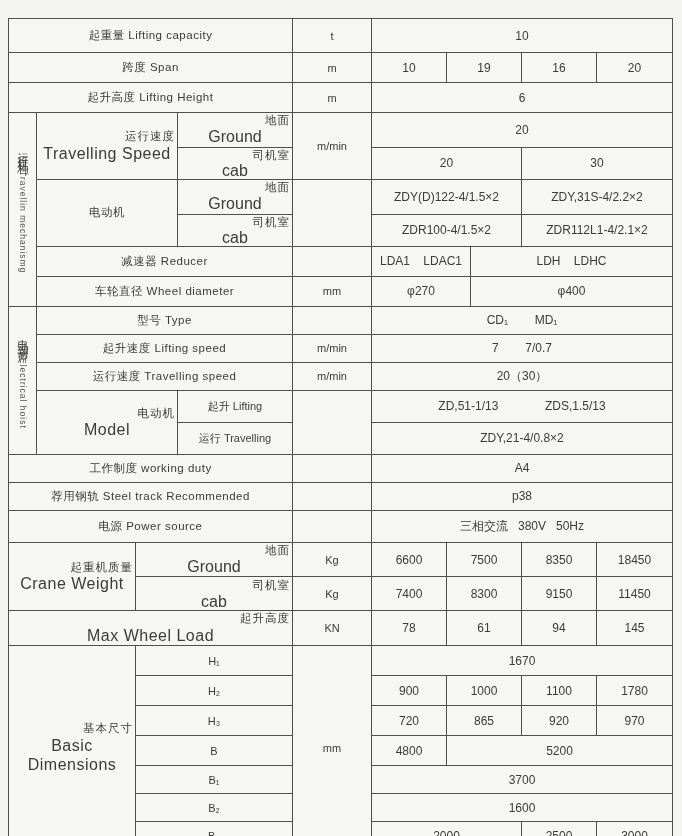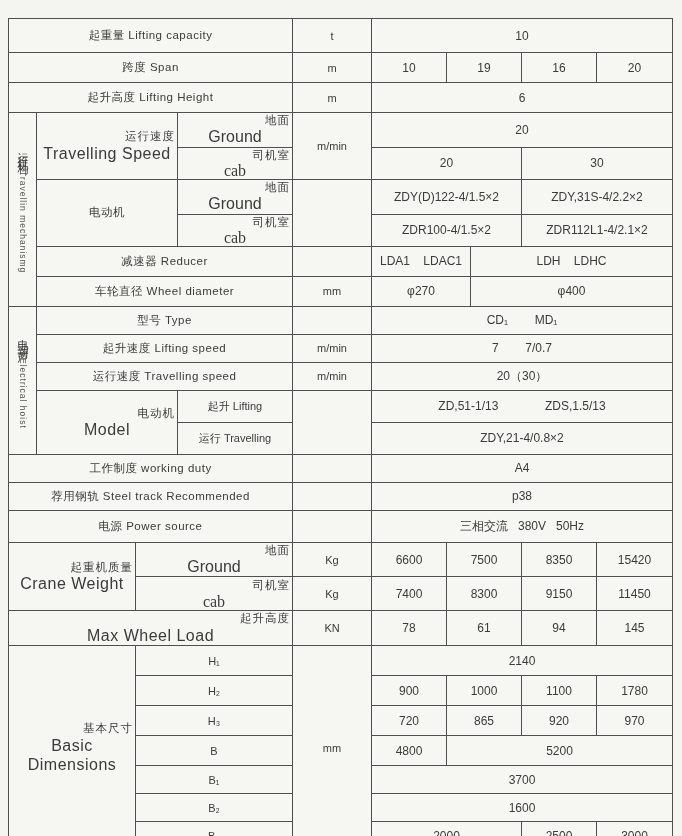--- a/index.html
+++ b/index.html
@@ -21,21 +21,21 @@
     border:1px solid #4f4f4f;
     text-align:center;
     vertical-align:middle;
     font-size:11px;
     padding:0 2px;
     overflow:hidden;
   }
   .lbl,.lbl2,.lbl3,.lblW{font-size:11.5px;letter-spacing:.5px;}
   .zh{font-size:11.5px;letter-spacing:1px;line-height:1.25;text-align:right;}
   .en{font-size:16px;line-height:1.2;}
-  .cab{font-family:Liberation Serif, serif;font-size:16px;line-height:1;margin-top:1px;}
+  .cab{font-family:Liberation Sans, sans-serif;font-size:16px;line-height:1;margin-top:1px;}
   .unit{font-size:11px;}
   .val{font-size:12px;white-space:pre;}
   .sidebar{padding:0;}
   .vtext{
     writing-mode:vertical-rl;
     text-orientation:mixed;
     display:inline-block;
     line-height:1;
     margin:0 auto;
   }
@@ -206,21 +206,21 @@
       <div class="en">Crane Weight</div>
     </td>
     <td colspan="2">
       <div class="zh">地面</div>
       <div class="en">Ground</div>
     </td>
     <td class="unit">Kg</td>
     <td class="val">6600</td>
     <td class="val" colspan="2">7500</td>
     <td class="val">8350</td>
-    <td class="val">15420</td>
+    <td class="val">18450</td>
   </tr>
 
   <tr style="height:34px">
     <td colspan="2">
       <div class="zh">司机室</div>
       <div class="cab">cab</div>
     </td>
     <td class="unit">Kg</td>
     <td class="val">7400</td>
     <td class="val" colspan="2">8300</td>
@@ -240,21 +240,21 @@
     <td class="val">145</td>
   </tr>
 
   <tr style="height:30px">
     <td class="lblW" colspan="2" rowspan="7">
       <div class="zh">基本尺寸</div>
       <div class="en">Basic  Dimensions</div>
     </td>
     <td colspan="2">H₁</td>
     <td class="unit" rowspan="7">mm</td>
-    <td class="val" colspan="5">2140</td>
+    <td class="val" colspan="5">1670</td>
   </tr>
 
   <tr style="height:30px">
     <td colspan="2">H₂</td>
     <td class="val">900</td>
     <td class="val" colspan="2">1000</td>
     <td class="val">1100</td>
     <td class="val">1780</td>
   </tr>
 

